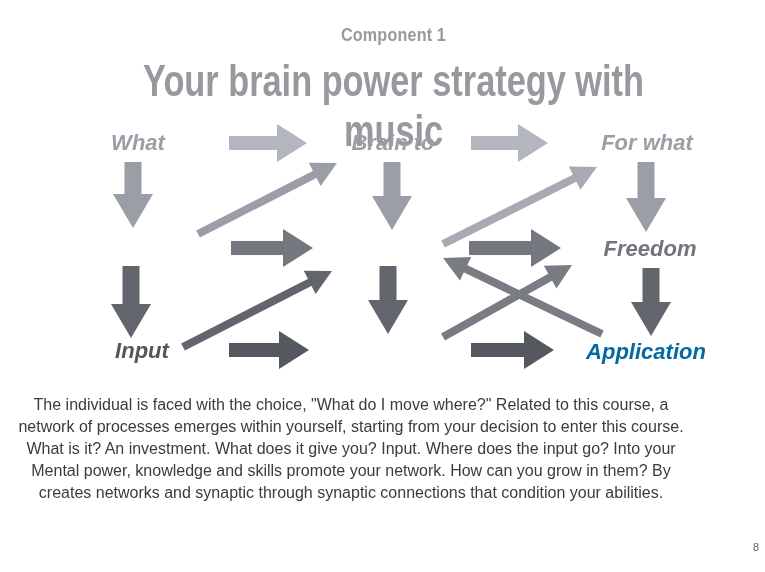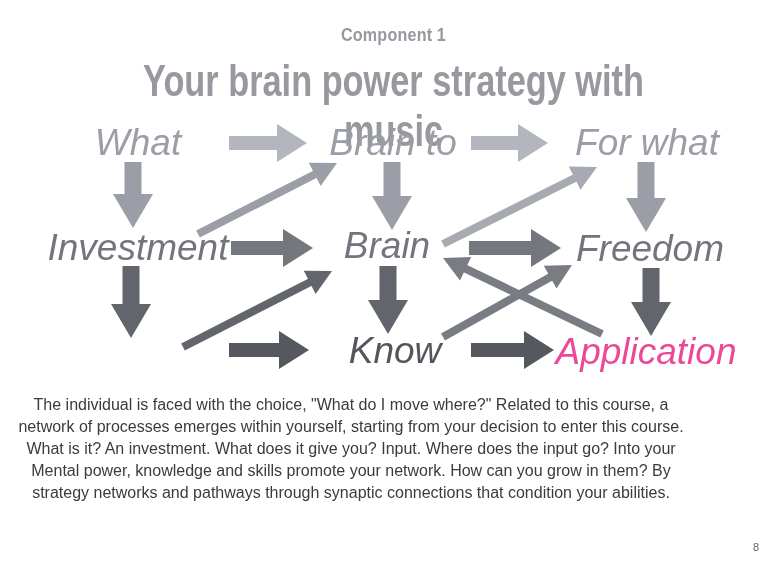--- a/index.html
+++ b/index.html
@@ -14,21 +14,21 @@
     letter-spacing:.2px;
   }
   .title{
     position:absolute;top:56px;left:0;width:765px;text-align:center;
     font-size:44px;font-weight:bold;color:#97999f;
     transform:scaleX(.78);transform-origin:50% 50%;
   }
   #diagram-svg{position:absolute;left:0;top:0;}
   .node{
     position:absolute;transform:translate(-50%,-50%);
-    font-weight:normal;font-style:italic;font-size:37px;white-space:nowrap;
+    font-weight:bold;font-style:italic;font-size:22px;white-space:nowrap;
   }
   .paragraph{
     position:absolute;top:394px;left:0;width:680px;text-align:center;
     font-size:16px;line-height:22px;color:#3b3b3d;
   }
   .paragraph div{white-space:nowrap;}
   .page-number{
     position:absolute;top:541px;right:17px;
     font-size:11px;color:#636568;
   }
@@ -72,29 +72,27 @@
       </g>
       <g>
         <line x1="591" y1="334" x2="452.75129523631256" y2="267.9188581003758" stroke="#7a7c83" stroke-width="8"></line>
         <polygon points="432,258 460.1620667918565,257.0523745407536 448.9494445914317,280.51036046006345" fill="#7a7c83"></polygon>
       </g>
     </svg>
 
   <div class="node" style="left: 127px; top: 143px; color: rgb(155, 158, 167);">What</div>
   <div class="node" style="left: 382px; top: 143px; color: rgb(155, 158, 167);">Brain to</div>
   <div class="node" style="left: 636px; top: 143px; color: rgb(155, 158, 167);">For what</div>
-  <div class="node" style="left: 127px; top: 248px; color: rgb(115, 117, 124);">Investment</div>
-  <div class="node" style="left: 376px; top: 246px; color: rgb(115, 117, 124);">Brain</div>
   <div class="node" style="left: 639px; top: 249px; color: rgb(115, 117, 124);">Freedom</div>
-  <div class="node" style="left: 384px; top: 351px; color: rgb(84, 86, 92);">Know</div>
-  <div class="node" style="left: 635px; top: 352px; color: #ec4899;">Application</div>
+  <div class="node" style="left: 131px; top: 351px; color: rgb(84, 86, 92);">Input</div>
+  <div class="node" style="left: 635px; top: 352px; color: #0369a1;">Application</div>
 
   <div class="paragraph">
     <div>The individual is faced with the choice, "What do I move where?" Related to this course, a</div>
     <div>network of processes emerges within yourself, starting from your decision to enter this course.</div>
     <div>What is it? An investment. What does it give you? Input. Where does the input go? Into your</div>
     <div>Mental power, knowledge and skills promote your network. How can you grow in them? By</div>
-    <div>strategy networks and pathways through synaptic connections that condition your abilities.</div>
+    <div>creates networks and synaptic through synaptic connections that condition your abilities.</div>
   </div>
 
   <div class="page-number">8</div>
 
 </div>
 
 </body></html>

